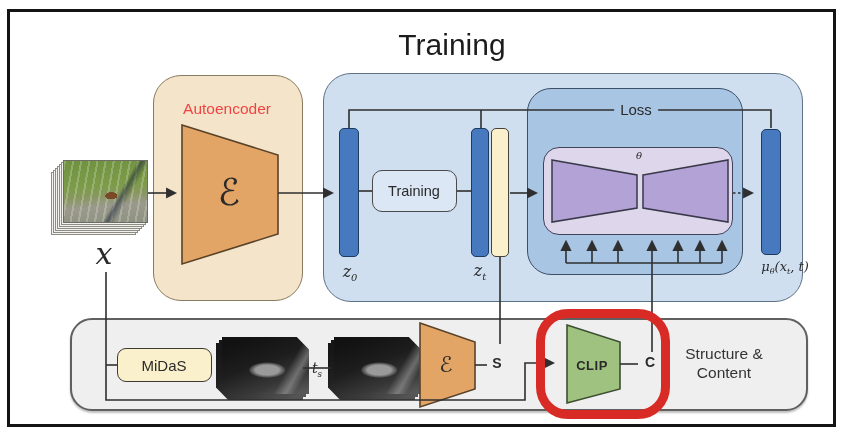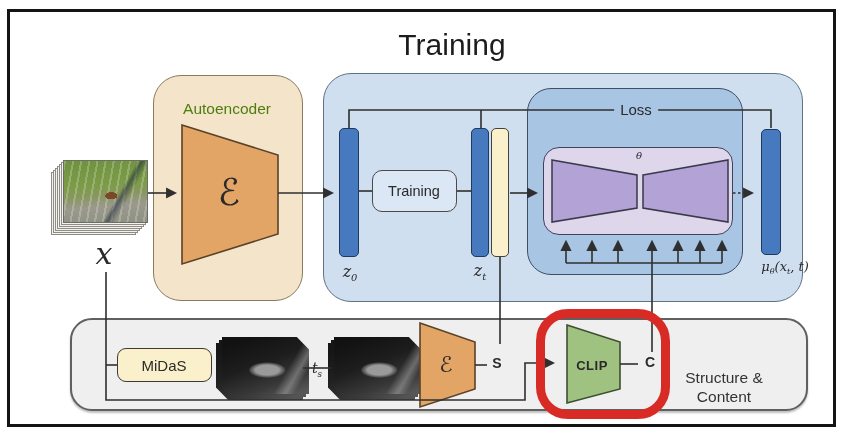--- a/index.html
+++ b/index.html
@@ -28,26 +28,26 @@
   .red-ring{left:536px;top:309px;width:134px;height:110px;border:9px solid var(--highlight-red);border-radius:32px;background:transparent;}
   
   svg.overlay{position:absolute;left:0;top:0;width:842px;height:442px;pointer-events:none;}
   .wire{stroke:#2f2f2f;stroke-width:1.6;fill:none;}
   .poly-orange{fill:var(--encoder-orange);stroke:#5a4228;stroke-width:1.6;}
   .poly-purple{fill:var(--unet-purple);stroke:#39394a;stroke-width:1.5;}
   .poly-green{fill:var(--clip-green);stroke:#3c4f30;stroke-width:1.6;}
   
   .lbl{position:absolute;transform:translate(-50%,-50%);white-space:nowrap;color:#2a2a2a;}
   .title{font-size:30px;color:#1c1c1c;}
-  .box-title{font-size:15.5px;color:#4d7c0f;}
+  .box-title{font-size:15.5px;color:#ef4444;}
   .small{font-size:14px;}
   .loss-lbl{font-size:15px;background:var(--loss-box-blue);padding:0 6px;line-height:16px;}
   .bold{font-weight:bold;font-size:14px;}
   .clip-lbl{font-weight:bold;font-size:13px;letter-spacing:.5px;}
-  .sc-lbl{font-size:15.5px;line-height:19px;text-align:center;color:#333;white-space:pre;margin-top:24px;}
+  .sc-lbl{font-size:15.5px;line-height:19px;text-align:center;color:#333;white-space:pre;}
   .math{font-family:"DejaVu Serif","Liberation Serif",serif;font-style:italic;}
   .math sub{font-size:.62em;line-height:0;}
   .m30{font-size:30px;} .m16{font-size:16px;font-style:italic;} .m14{font-size:14px;} .m13{font-size:13px;} .m10{font-size:10px;}
   .script-e{font-family:"DejaVu Sans","DejaVu Serif",serif;font-style:italic;}
   .se38{font-size:37px;} .se22{font-size:22px;}
   
   .photo-stack{left:51px;top:160px;width:97px;height:78px;}
   .pl{position:absolute;width:85px;height:63px;background:#f4f2ee;border:1px solid #8d8d85;}
   .photo{position:absolute;left:12px;top:0;width:85px;height:63px;border:1px solid #6d6d65;
     background:

